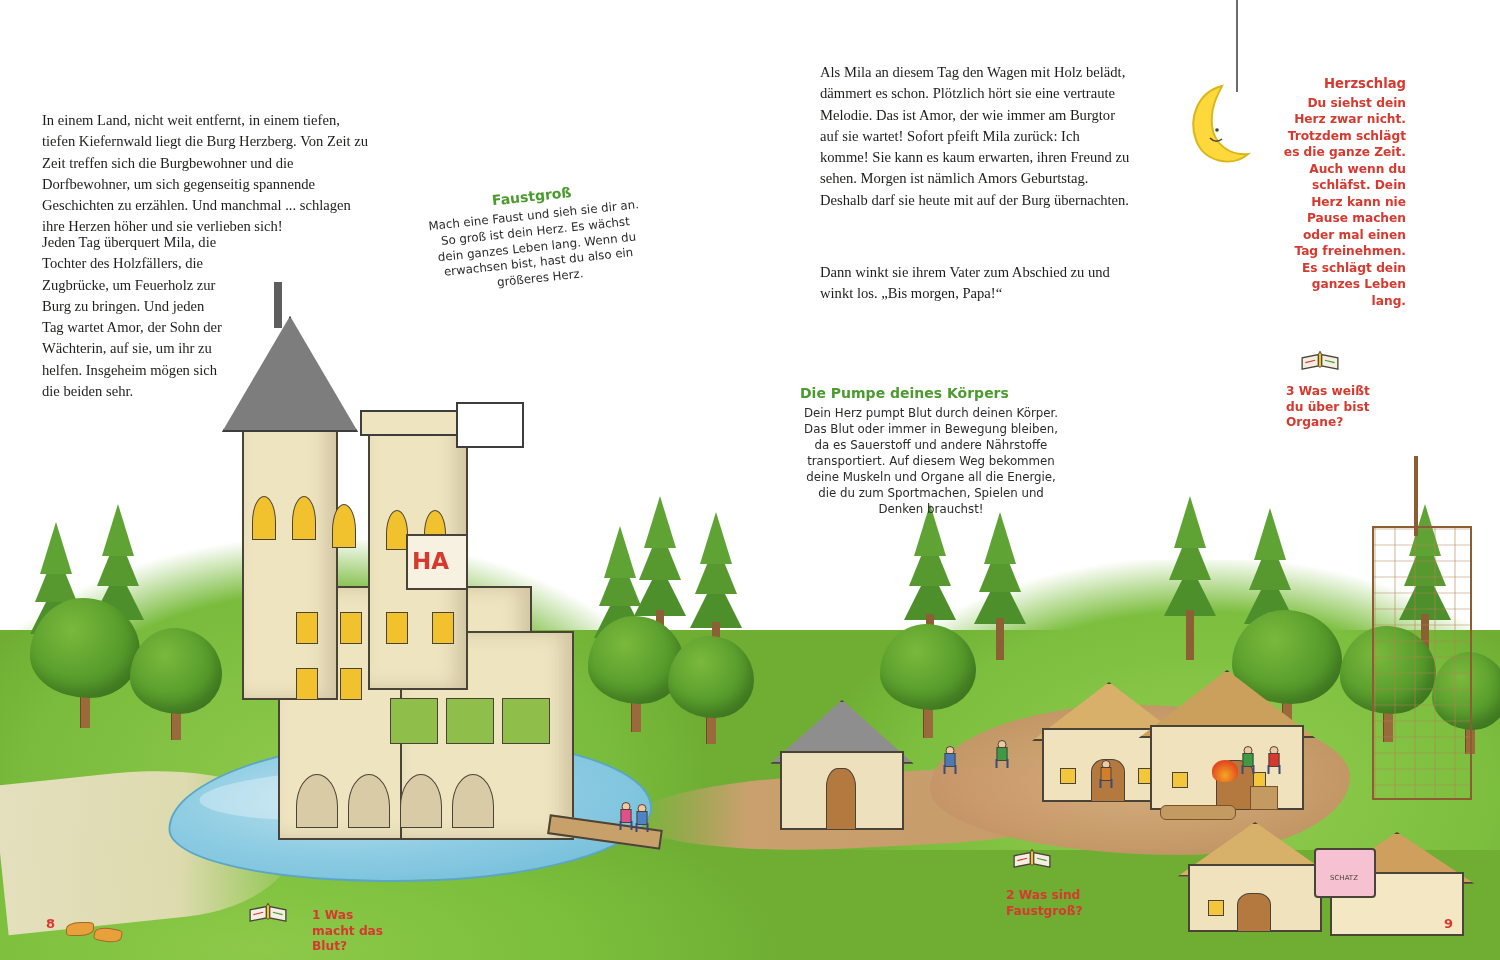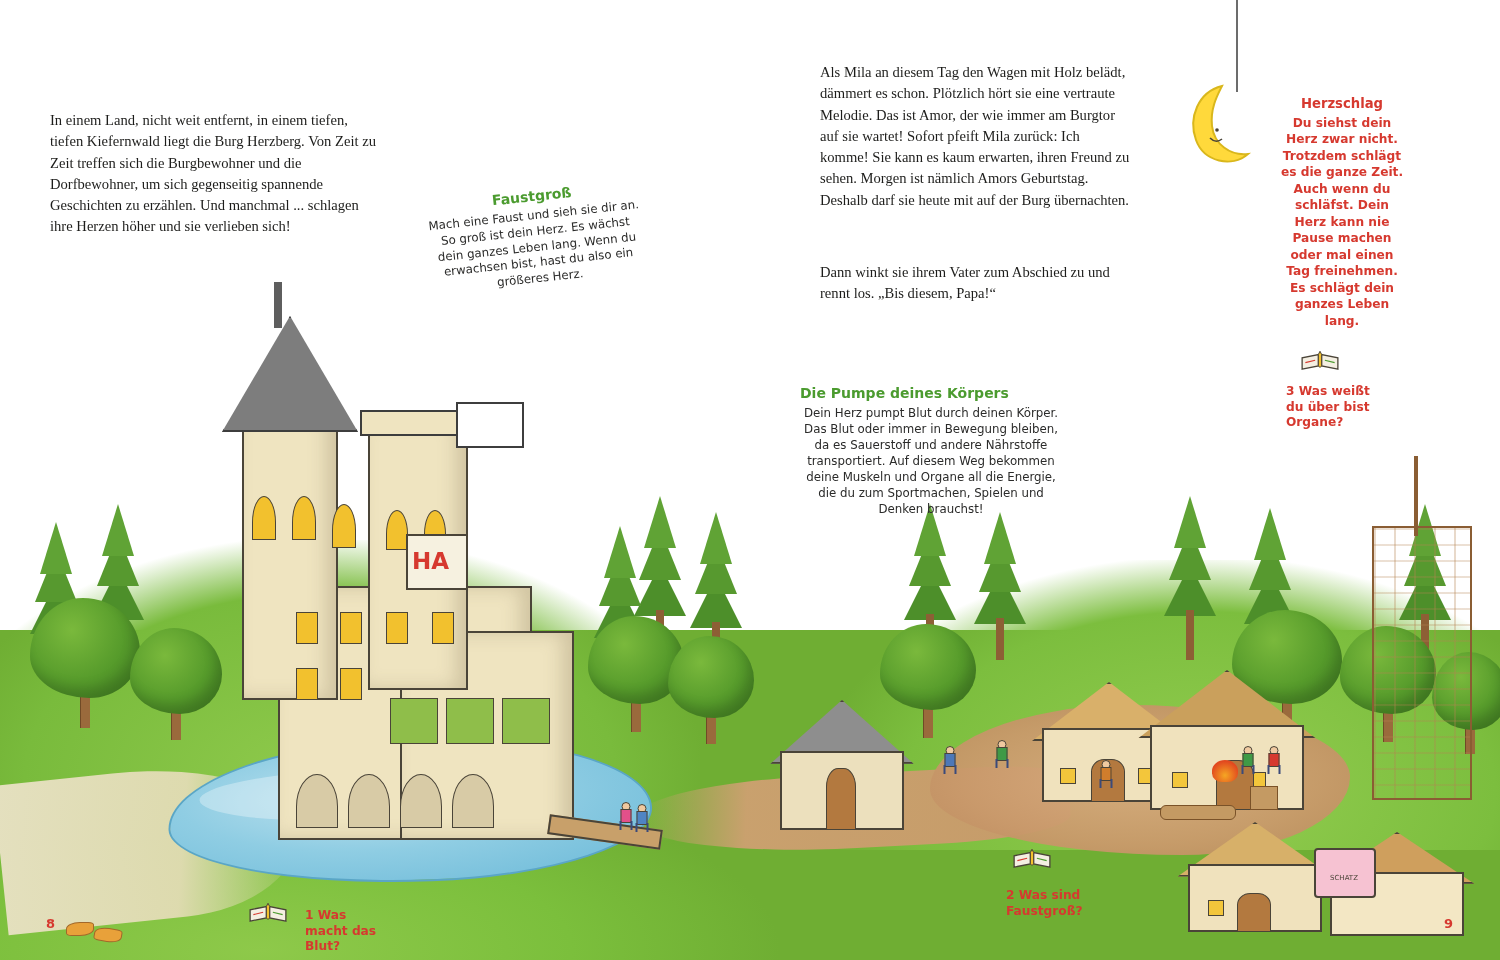--- a/index.html
+++ b/index.html
@@ -523,49 +523,50 @@
   <div class="lake-fish" style="left:94px; bottom:18px; transform:rotate(10deg);"></div>
 
   <div class="moon-string"></div>
   <svg class="txt" style="left:1186px; top:82px;" width="74" height="86" viewBox="0 0 74 86">
     <path d="M36 4 C12 10 2 36 10 58 C18 80 46 86 62 72 C44 74 28 62 26 44 C24 26 32 12 36 4 Z" fill="#ffd93b" stroke="#d9b71c" stroke-width="2"></path>
     <circle cx="31" cy="48" r="1.8" fill="#4a4438"></circle>
     <path d="M24 56 q6 6 12 1" stroke="#4a4438" stroke-width="1.6" fill="none"></path>
   </svg>
 
 
-  <div class="txt body-serif" style="left:42px; top:110px; width:332px;margin-left:8px;">In einem Land, nicht weit entfernt, in einem tiefen, tiefen Kiefernwald liegt die Burg Herzberg. Von Zeit zu Zeit treffen sich die Burgbewohner und die Dorfbewohner, um sich gegenseitig spannende Geschichten zu erzählen. Und manchmal ... schlagen ihre Herzen höher und sie verlieben sich!</div>
-
+  <div class="txt body-serif" style="left:42px; top:110px; width:332px;">In einem Land, nicht weit entfernt, in einem tiefen, tiefen Kiefernwald liegt die Burg Herzberg. Von Zeit zu Zeit treffen sich die Burgbewohner und die Dorfbewohner, um sich gegenseitig spannende Geschichten zu erzählen. Und manchmal ... schlagen ihre Herzen höher und sie verlieben sich!</div>
+
+  <div class="txt body-serif" style="left:42px; top:232px; width:186px;">Jeden Tag überquert Mila, die Tochter des Holzfällers, die Zugbrücke, um Feuerholz zur Burg zu bringen. Und jeden Tag wartet Amor, der Sohn der Wächterin, auf sie, um ihr zu helfen. Insgeheim mögen sich die beiden sehr.</div>
 
   <div class="txt" id="faustgross-block">
     <div class="green-head">Faustgroß</div>
     <div class="green-body" style="margin-top:4px;">Mach eine Faust und sieh sie dir an. So groß ist dein Herz. Es wächst dein ganzes Leben lang. Wenn du erwachsen bist, hast du also ein größeres Herz.</div>
   </div>
 
   <div class="txt body-serif" style="left:820px; top:62px; width:312px;">Als Mila an diesem Tag den Wagen mit Holz belädt, dämmert es schon. Plötzlich hört sie eine vertraute Melodie. Das ist Amor, der wie immer am Burgtor auf sie wartet! Sofort pfeift Mila zurück: Ich komme! Sie kann es kaum erwarten, ihren Freund zu sehen. Morgen ist nämlich Amors Geburtstag. Deshalb darf sie heute mit auf der Burg übernachten.</div>
-  <div class="txt body-serif" style="left:820px; top:262px; width:312px;">Dann winkt sie ihrem Vater zum Abschied zu und rennt los. „Bis diesem, Papa!“</div>
-
-  <div class="txt" style="left:1278px; top:96px; width:128px; text-align:center;">
+  <div class="txt body-serif" style="left:820px; top:262px; width:312px;">Dann winkt sie ihrem Vater zum Abschied zu und winkt los. „Bis morgen, Papa!“</div>
+
+  <div class="txt" style="left:1278px; top:76px; width:128px; text-align:right;">
     <div class="red-head">Herzschlag</div>
     <div class="red-body" style="margin-top:4px;">Du siehst dein Herz zwar nicht. Trotzdem schlägt es die ganze Zeit. Auch wenn du schläfst. Dein Herz kann nie Pause machen oder mal einen Tag freinehmen. Es schlägt dein ganzes Leben lang.</div>
   </div>
 
   <div class="txt" id="pump-block">
     <div class="green-head" style="text-align:left;">Die Pumpe deines Körpers</div>
     <div class="green-body" style="margin-top:4px;">Dein Herz pumpt Blut durch deinen Körper. Das Blut oder immer in Bewegung bleiben, da es Sauerstoff und andere Nährstoffe transportiert. Auf diesem Weg bekommen deine Muskeln und Organe all die Energie, die du zum Sportmachen, Spielen und Denken brauchst!</div>
   </div>
 
   <svg class="book-icon" style="left:248px; top:900px;" width="48" height="32" viewBox="0 0 48 32">
     <path d="M2 26 L22 22 L22 8 L2 12 Z" fill="#f4efe2" stroke="#4a4438" stroke-width="1.6"></path>
     <path d="M46 26 L26 22 L26 8 L46 12 Z" fill="#f4efe2" stroke="#4a4438" stroke-width="1.6"></path>
     <path d="M22 8 L24 4 L26 8 L26 22 L24 24 L22 22 Z" fill="#f2c12e" stroke="#4a4438" stroke-width="1.2"></path>
     <path d="M6 18 L18 15" stroke="#d6392f" stroke-width="1.3"></path>
     <path d="M30 15 L42 18" stroke="#4b9b2f" stroke-width="1.3"></path>
   </svg>
-  <div class="txt q-text" style="left:305px; top:908px; width:84px;">
+  <div class="txt q-text" style="left:312px; top:908px; width:84px;">
     <span class="num">1</span>
     <span>Was macht das Blut?</span>
   </div>
 
   <svg class="book-icon" style="left:1012px; top:846px;" width="48" height="32" viewBox="0 0 48 32">
     <path d="M2 26 L22 22 L22 8 L2 12 Z" fill="#f4efe2" stroke="#4a4438" stroke-width="1.6"></path>
     <path d="M46 26 L26 22 L26 8 L46 12 Z" fill="#f4efe2" stroke="#4a4438" stroke-width="1.6"></path>
     <path d="M22 8 L24 4 L26 8 L26 22 L24 24 L22 22 Z" fill="#f2c12e" stroke="#4a4438" stroke-width="1.2"></path>
     <path d="M6 18 L18 15" stroke="#d6392f" stroke-width="1.3"></path>
     <path d="M30 15 L42 18" stroke="#4b9b2f" stroke-width="1.3"></path>

